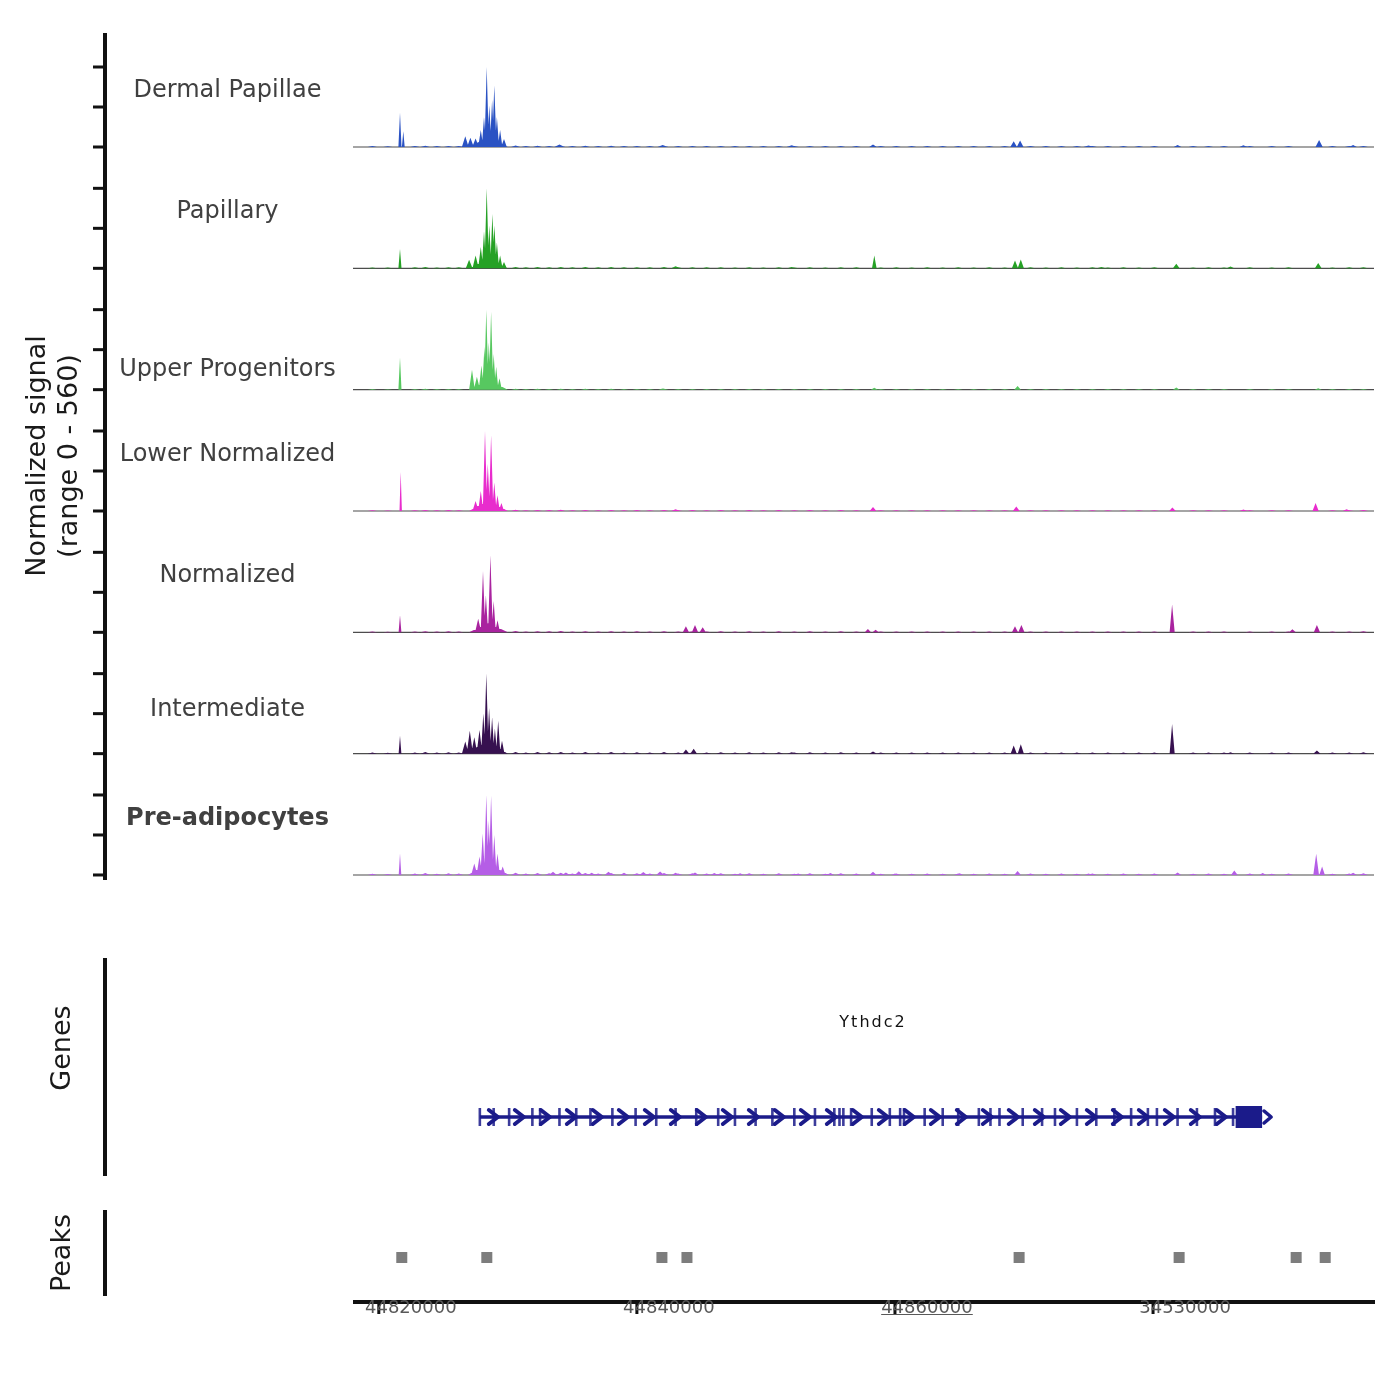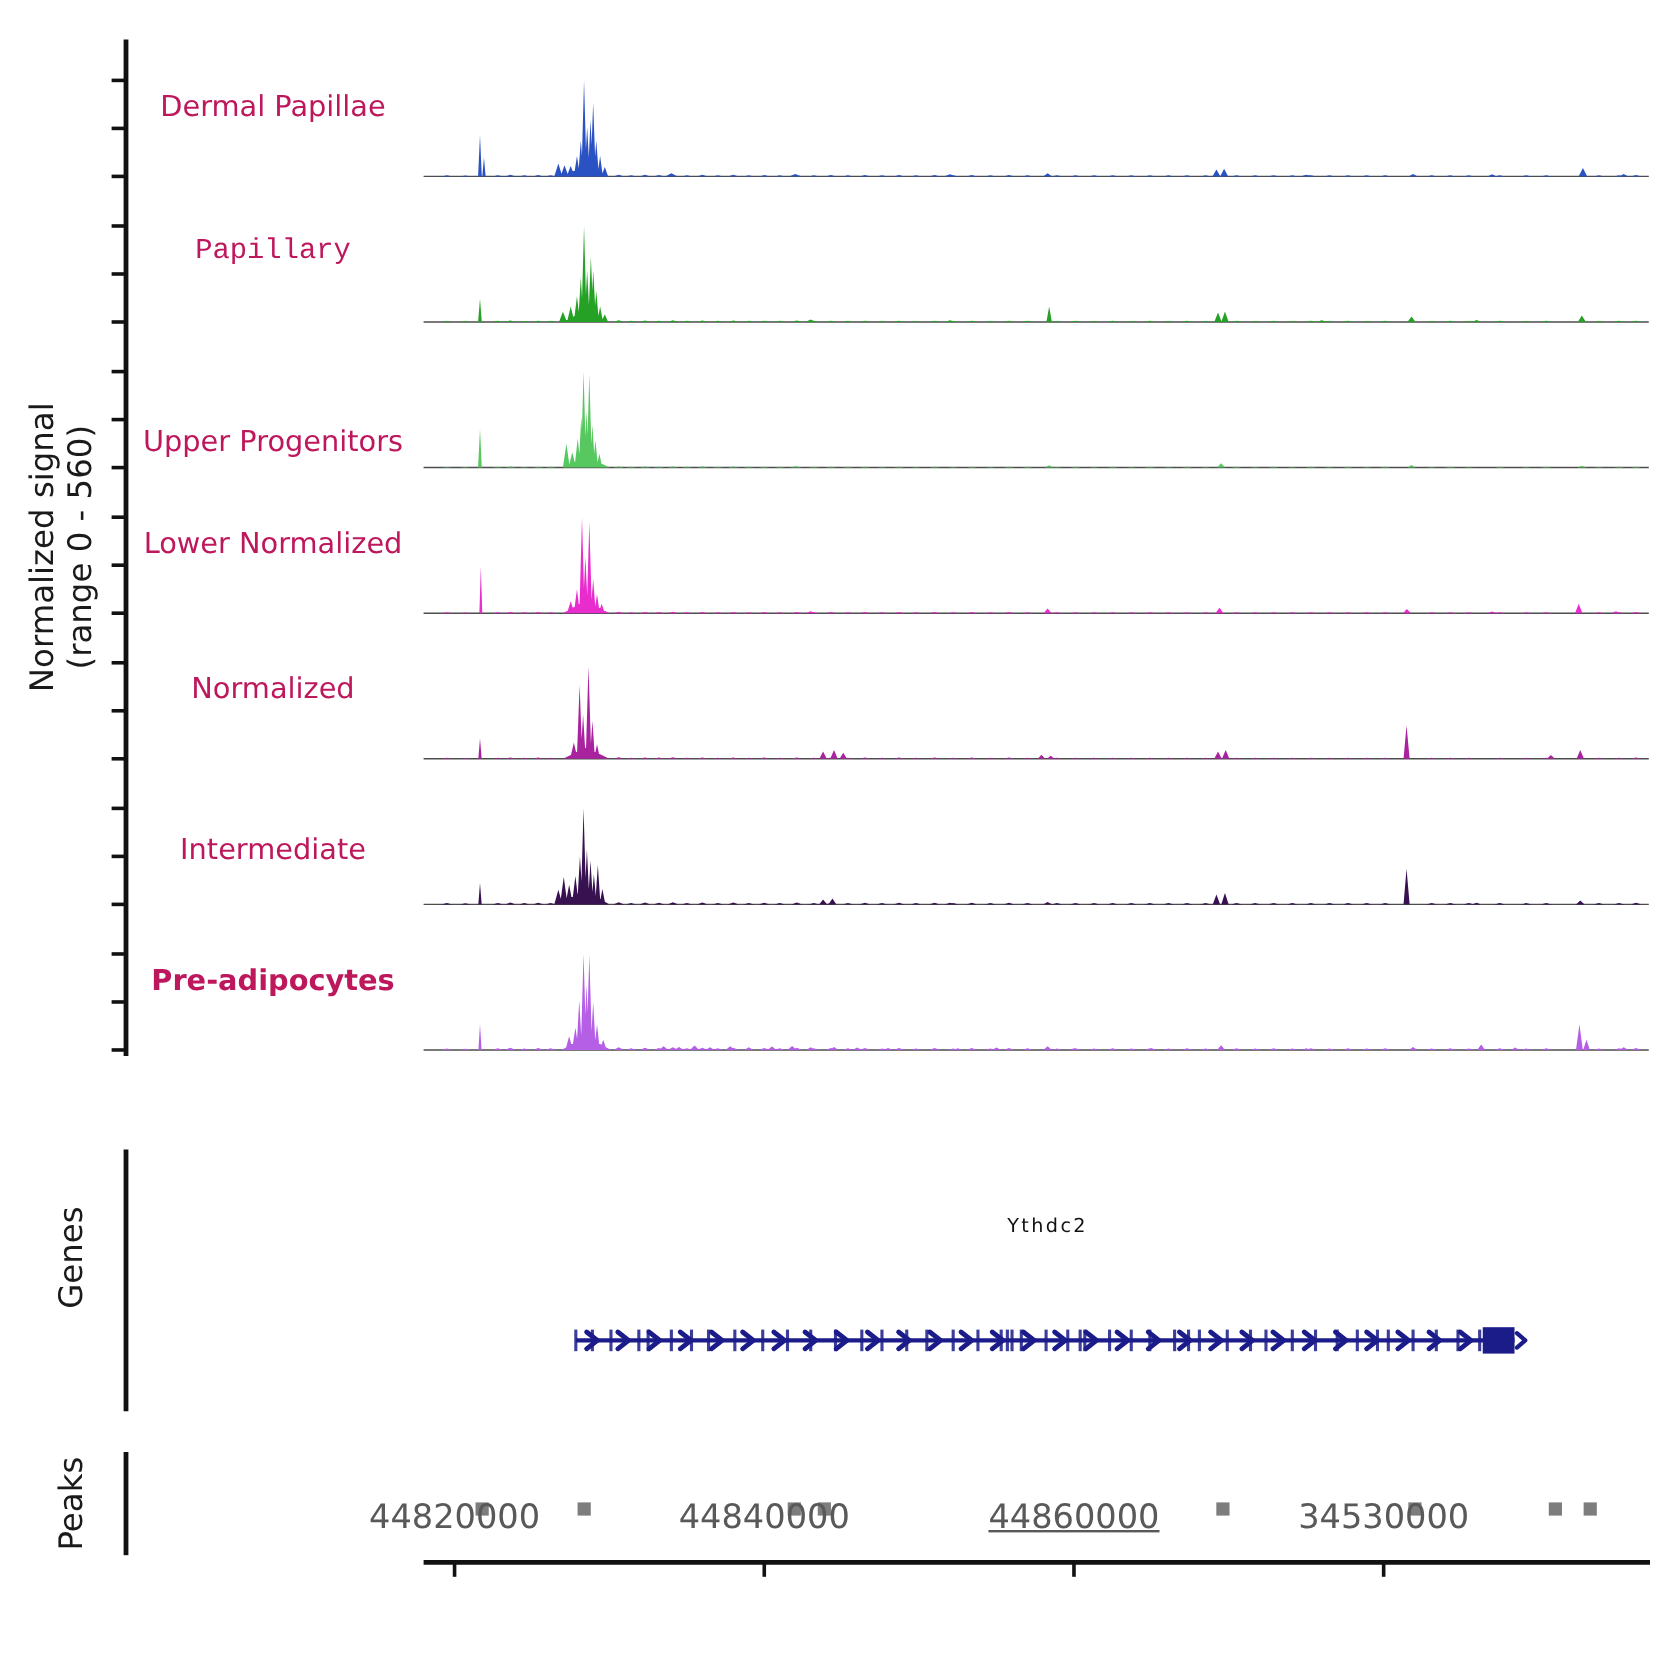--- a/index.html
+++ b/index.html
@@ -7,27 +7,27 @@
           font-family:"DejaVu Sans","Liberation Sans",sans-serif;}
   #plot-svg{position:absolute;left:0;top:0;}
   .ylabel{position:absolute;top:456px;left:52px;transform:translate(-50%,-50%) rotate(-90deg);
           transform-origin:center;text-align:center;font-size:27px;color:#1a1a1a;
           white-space:nowrap;line-height:1.18;}
   .side-label{position:absolute;left:60px;transform:translate(-50%,-50%) rotate(-90deg);
           font-size:27px;color:#1a1a1a;white-space:nowrap;}
   .side-label.genes{top:1048px;}
   .side-label.peaks{top:1253px;}
   .track-label{position:absolute;left:100px;width:255px;text-align:center;
-          font-size:24px;color:#be185d;white-space:nowrap;}
+          font-size:24px;color:#404040;white-space:nowrap;}
   .gene-name{position:absolute;left:773px;top:1012px;width:200px;text-align:center;
           font-size:16px;letter-spacing:2px;color:#111;}
   .x-title{position:absolute;left:353px;top:1338px;width:1022px;text-align:center;
           font-size:27px;color:#111;}
-  .x-tick-label{position:absolute;top:1247px;transform:translateX(-50%);
-          font-size:28px;color:#595959;white-space:nowrap;}
+  .x-tick-label{position:absolute;top:1296px;transform:translateX(-50%);
+          font-size:18px;color:#595959;white-space:nowrap;margin-left:32px;}
 </style>
 </head>
 <body>
 
 <div class="figure">
   <svg id="plot-svg" width="1400" height="1400" viewBox="0 0 1400 1400">
       <g>
         <line x1="105" y1="33" x2="105" y2="880" stroke="#111" stroke-width="4"></line>
         <line x1="93" y1="147" x2="105" y2="147" stroke="#111" stroke-width="3"></line>
         <line x1="93" y1="107" x2="105" y2="107" stroke="#111" stroke-width="3"></line>
@@ -186,21 +186,21 @@
   </div>
 
   <div class="side-label genes">Genes</div>
   <div class="side-label peaks">Peaks</div>
 
   <div class="gene-name">Ythdc2</div>
 
 
   <div id="track-labels">
       <div class="track-label" style="top: 75px;">Dermal Papillae</div>
-      <div class="track-label" style="top: 196.33px; font-family: Liberation Mono, monospace;">Papillary</div>
+      <div class="track-label" style="top: 196.33px;">Papillary</div>
       <div class="track-label" style="top: 314px; margin-top: 40px;">Upper Progenitors</div>
       <div class="track-label" style="top: 438.99px;">Lower Normalized</div>
       <div class="track-label" style="top: 560.32px;">Normalized</div>
       <div class="track-label" style="top: 694px;">Intermediate</div>
       <div class="track-label" style="top: 802.98px; font-weight: bold;">Pre-adipocytes</div>
     </div>
   <div id="x-tick-labels">
       <div class="x-tick-label" style="left: 378.808px;">44820000</div>
       <div class="x-tick-label" style="left: 636.889px;">44840000</div>
       <div class="x-tick-label" style="left: 894.97px; text-decoration: underline;">44860000</div>

